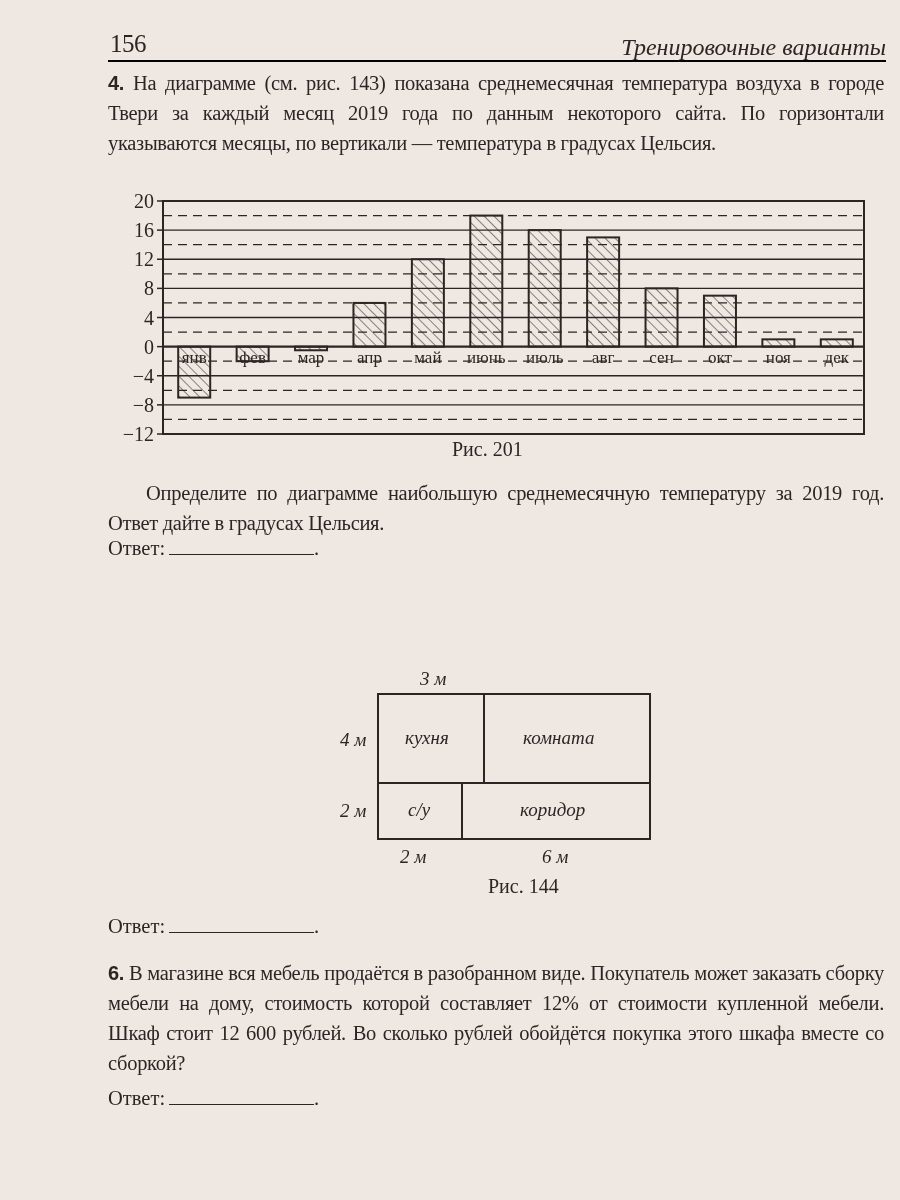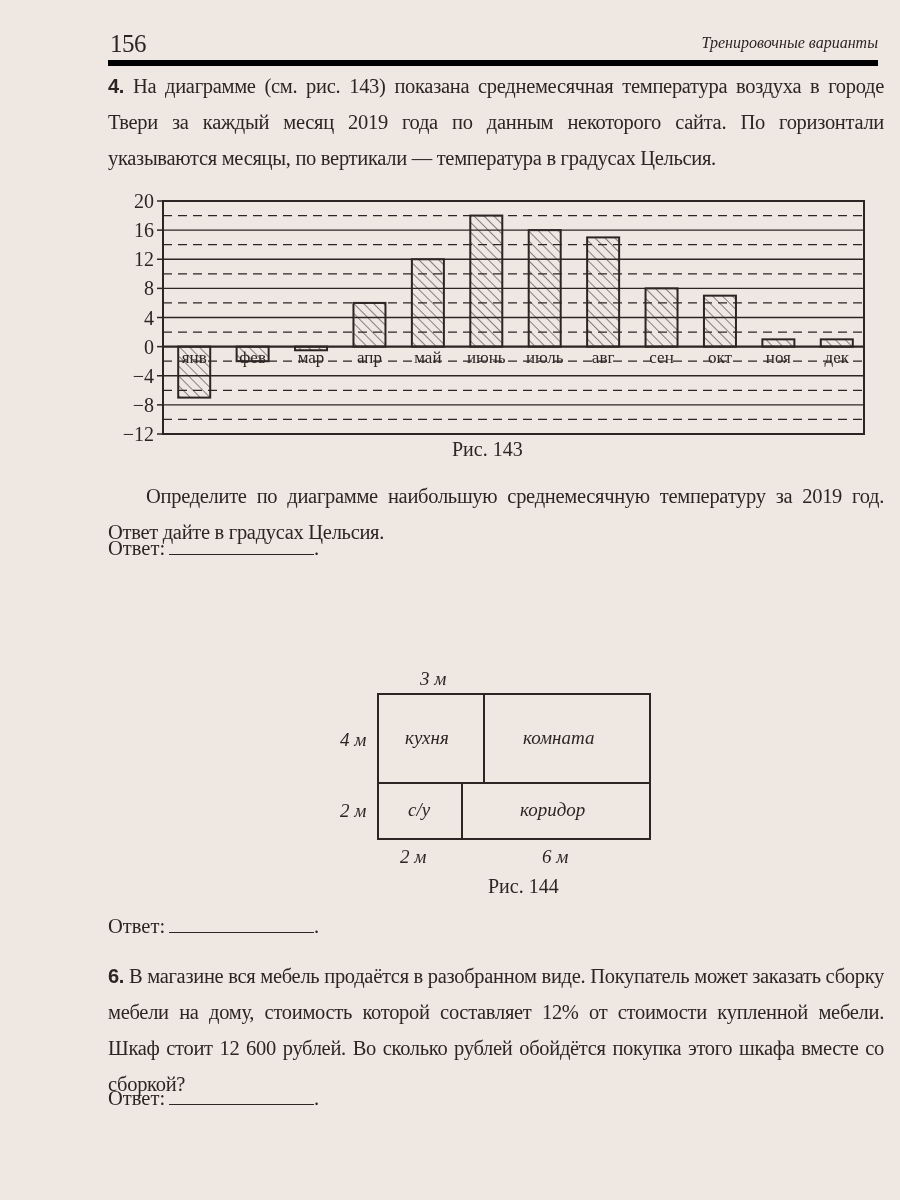--- a/index.html
+++ b/index.html
@@ -5,28 +5,28 @@
   html, body { margin:0; padding:0; }
   body {
     width:900px; height:1200px; overflow:hidden;
     background:#efe7e2;
     color:#2b2624;
     font-family:"Liberation Serif", "DejaVu Serif", serif;
     position:relative;
   }
   .page { position:absolute; left:0; top:0; width:900px; height:1200px; }
   .hdr {
-    position:absolute; left:108px; right:22px; top:30px; height:30px;
-    border-bottom:6px solid #000000;
+    position:absolute; left:108px; right:14px; top:30px; height:30px;
+    border-bottom:2px solid #000000;
   }
   .hdr .num { position:absolute; left:2px; top:0; font-size:25px; letter-spacing:-0.5px; }
-  .hdr .ttl { position:absolute; right:0; top:4px; font-size:16px; font-style:italic;margin-left:21px; }
+  .hdr .ttl { position:absolute; right:0; top:4px; font-size:24px; font-style:italic;margin-left:21px; }
   .para {
     position:absolute; left:108px; width:776px;
-    font-size:20.5px; line-height:36px; text-align:justify;
+    font-size:20.5px; line-height:30px; text-align:justify;
     letter-spacing:-0.3px;
   }
   .para b { font-family:"Liberation Sans", sans-serif; font-weight:bold; font-size:20px; }
   .indent { text-indent:38px;font-family:Liberation Serif, serif; }
   .answer { position:absolute; left:108px; font-size:20.5px; }
   .answer .blank {
     display:inline-block; width:145px; border-bottom:1.5px solid #2b2624;
     height:18px; vertical-align:baseline; margin-left:4px;
   }
   .caption { position:absolute; font-size:20px; }
@@ -108,21 +108,21 @@
       <rect x="645.5416666666666" y="288.375" width="32" height="58.25" fill="url(#hatch)" stroke="#2b2624" stroke-width="2"></rect>
       <text x="661.5416666666666" y="362.625" text-anchor="middle" font-size="17">сен</text>
       <rect x="703.9583333333334" y="295.65625" width="32" height="50.96875" fill="url(#hatch)" stroke="#2b2624" stroke-width="2"></rect>
       <text x="719.9583333333334" y="362.625" text-anchor="middle" font-size="17">окт</text>
       <rect x="762.375" y="339.34375" width="32" height="7.28125" fill="url(#hatch)" stroke="#2b2624" stroke-width="2"></rect>
       <text x="778.375" y="362.625" text-anchor="middle" font-size="17">ноя</text>
       <rect x="820.7916666666666" y="339.34375" width="32" height="7.28125" fill="url(#hatch)" stroke="#2b2624" stroke-width="2"></rect>
       <text x="836.7916666666666" y="362.625" text-anchor="middle" font-size="17">дек</text>
     </svg>
 
-  <div class="caption" style="left:452px;top:438px;">Рис. 143</div>
+  <div class="caption" style="left:452px;top:438px;">Рис. 201</div>
 
   <div class="para indent" style="top:478px;">Определите по диаграмме наибольшую среднемесячную температуру за 2019 год. Ответ дайте в градусах Цельсия.</div>
 
   <div class="answer" style="top:536px;">
     <span>Ответ:</span><span class="blank"></span><span>.</span>
   </div>
 
 
   <svg width="900" height="230" style="position:absolute;left:0;top:665px;">
     <g stroke="#2b2624" stroke-width="2" fill="none">

